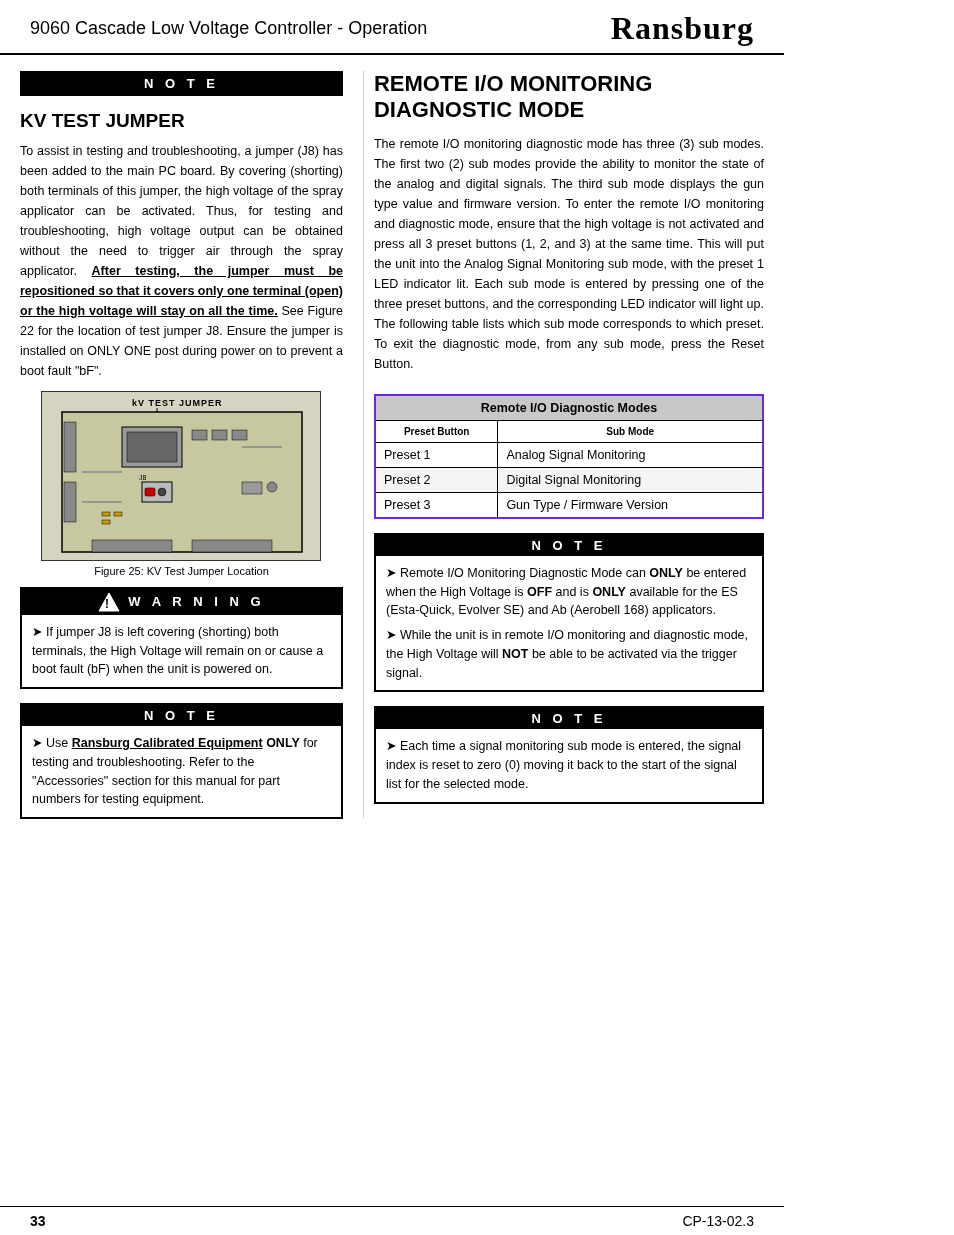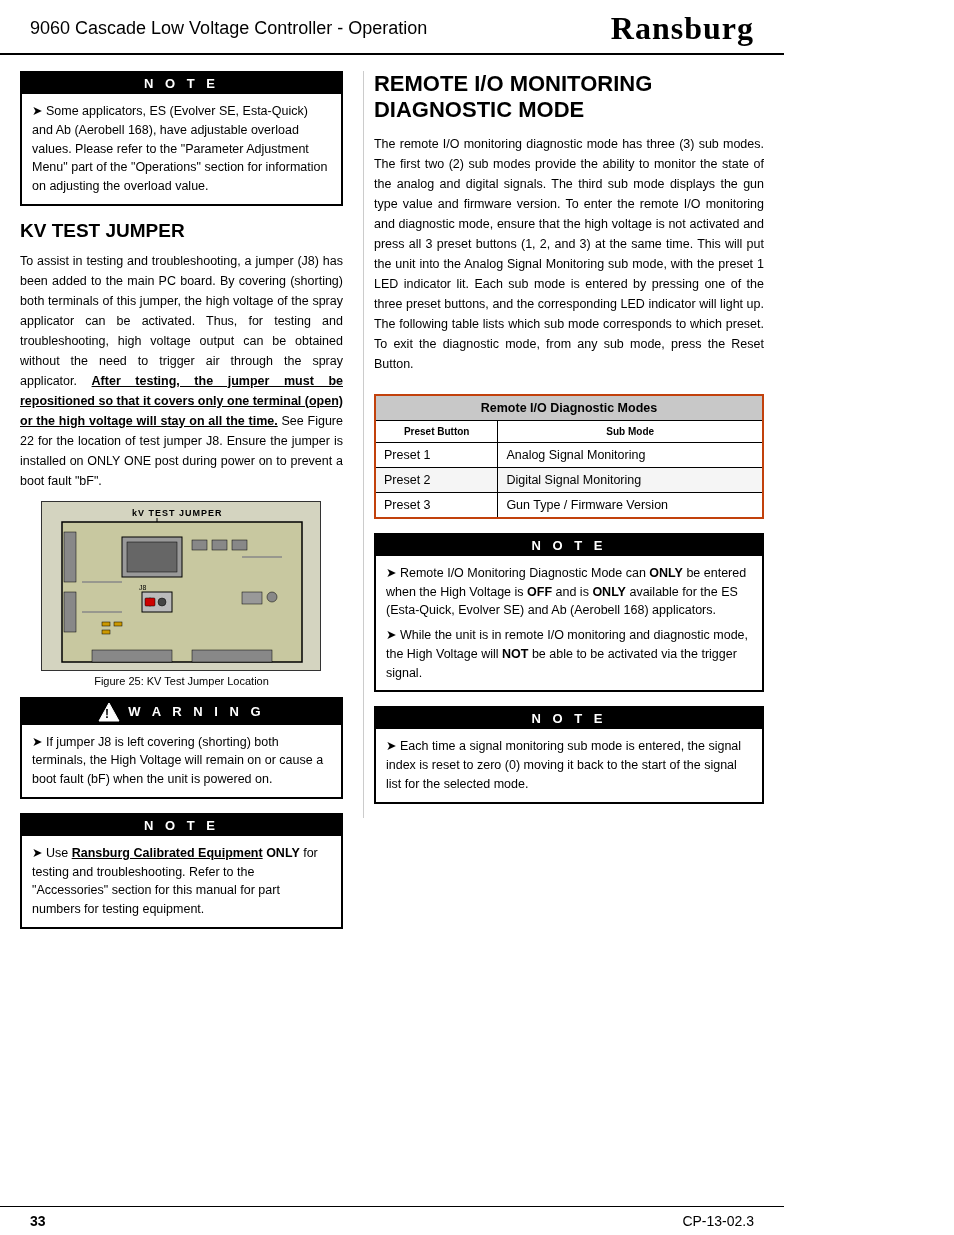--- a/index.html
+++ b/index.html
@@ -158,21 +158,21 @@
       font-size: 12.5px;
       line-height: 1.6;
       text-align: justify;
       margin-bottom: 20px;
     }
     
     .diag-table {
       width: 100%;
       border-collapse: collapse;
       margin-bottom: 14px;
-      border: 2px solid #c2410c;
+      border: 2px solid #6d28d9;
     }
     .diag-table-header {
       background: #c8c8c8;
       font-weight: bold;
       font-size: 14px;
       text-align: center;
       padding: 6px;
       border-bottom: 2px solid #000;
     }
     .diag-table th {
@@ -219,23 +219,20 @@
     <span class="header-title">9060 Cascade Low Voltage Controller - Operation</span>
     <span class="brand-logo">Ransburg</span>
   </div>
 
   <div class="content">
 
     <div class="left-col">
 
       <div class="note-box">
         <div class="note-header">N O T E</div>
-        <div class="note-content">
-          <p>➤ Some applicators, ES (Evolver SE, Esta-Quick) and Ab (Aerobell 168), have adjustable overload values.  Please refer to the "Parameter Adjustment Menu" part of the "Operations" section for information on adjusting the overload value.</p>
-        </div>
       </div>
 
       <div class="section-title">KV TEST JUMPER</div>
       <div class="section-body">
         <span>To assist in testing and troubleshooting, a jumper (J8) has been added to the main PC board.  By covering (shorting) both terminals of this jumper, the high voltage of the spray applicator can be activated.  Thus, for testing and troubleshooting, high voltage output can be obtained without the need to trigger air through the spray applicator.</span>
         <span class="underline-bold">After testing, the jumper must be repositioned so that it covers only one terminal (open) or the high voltage will stay on all the time.</span>
         <span> See Figure 22 for the location of test jumper J8.  Ensure the jumper is installed on ONLY ONE post during power on to prevent a boot fault "bF".</span>
       </div>
 
       <div class="figure-container">

